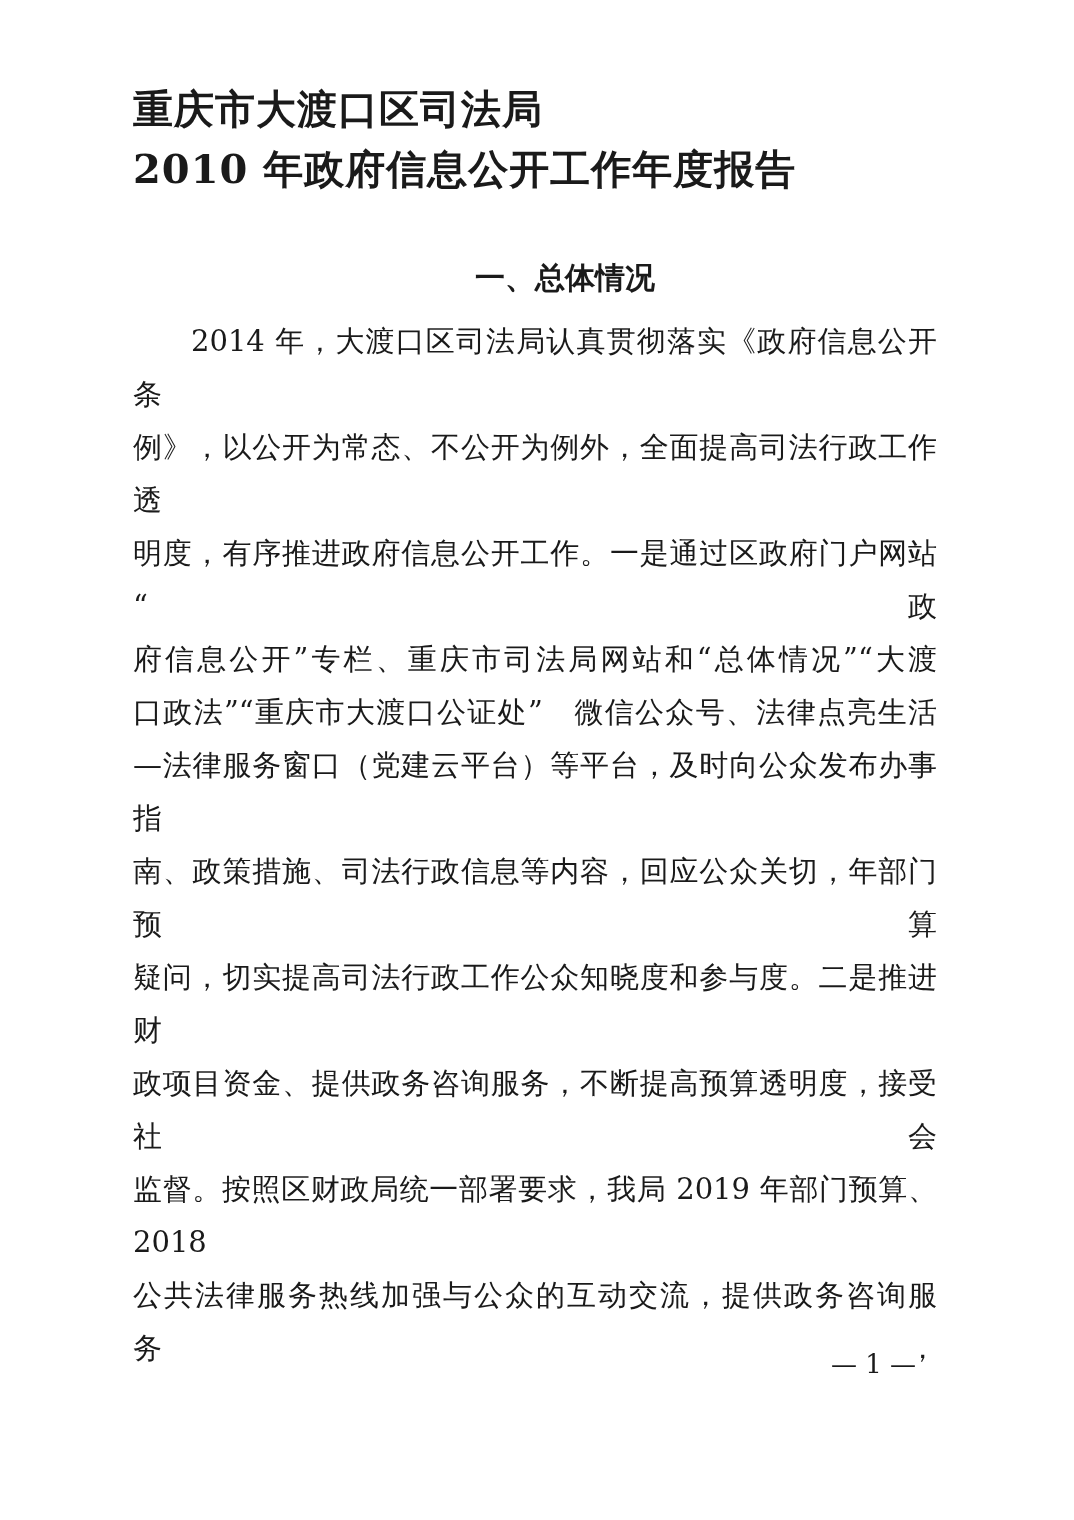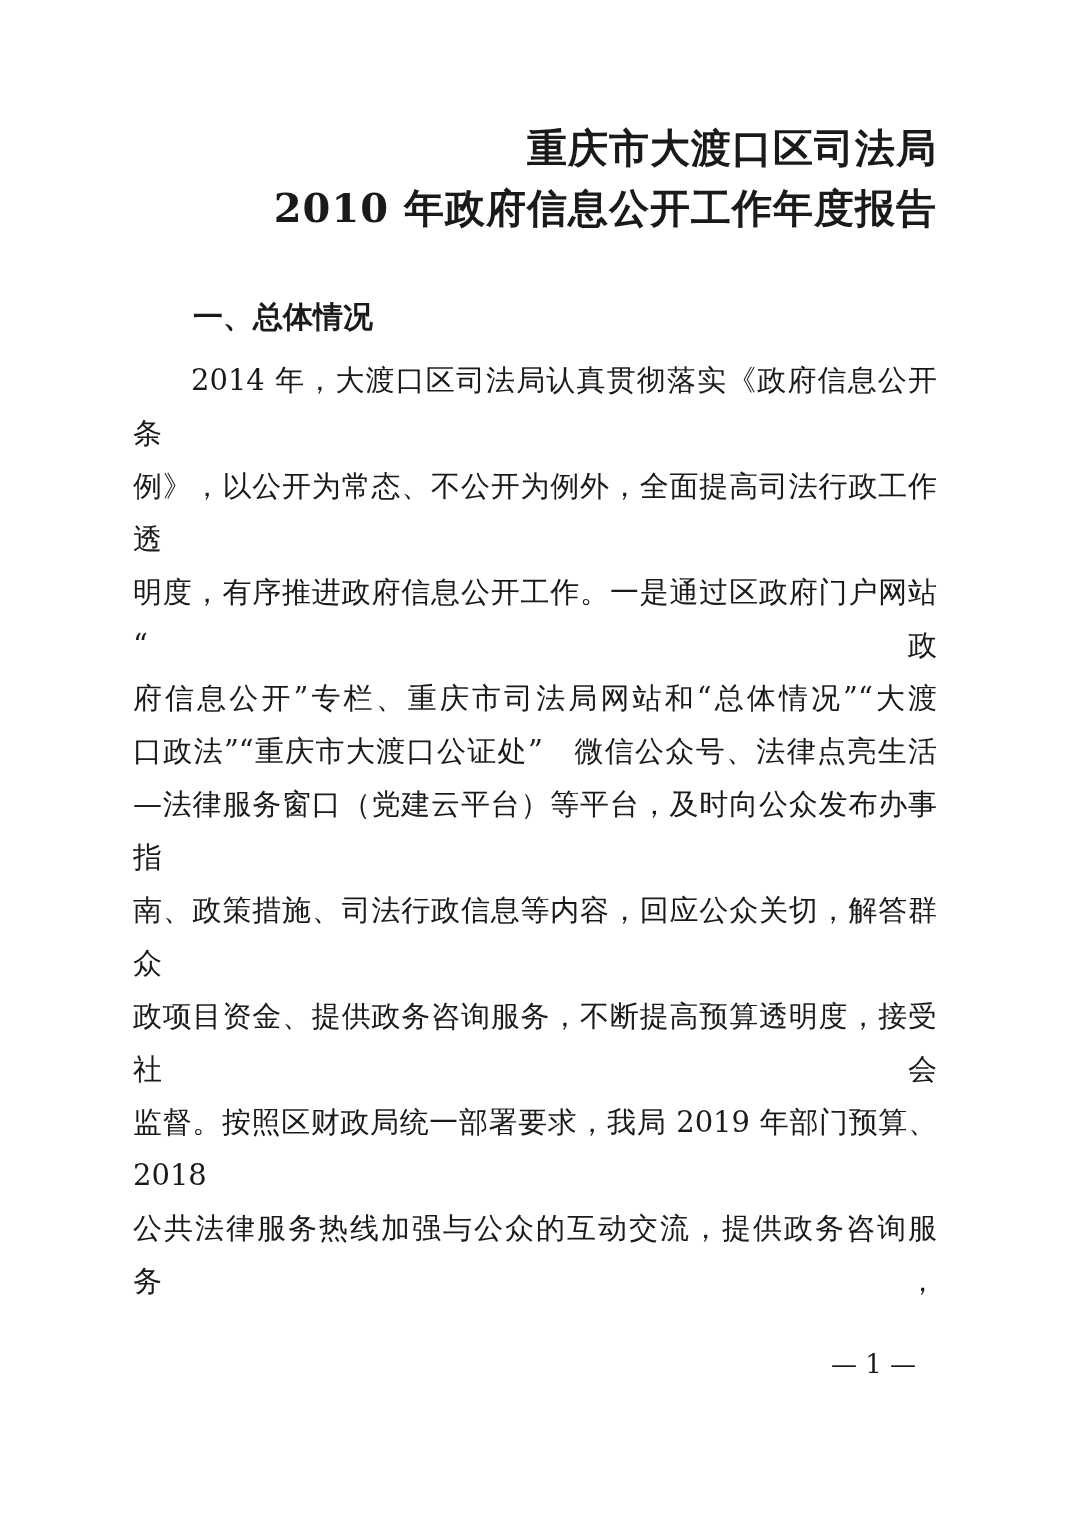--- a/index.html
+++ b/index.html
@@ -17,34 +17,35 @@
     font-family: "DejaVu Serif", "Liberation Serif", serif;
     color: #1a1a1a;
   }
   .content {
     position: absolute;
     left: 133px;
     right: 137px;
     top: 0;
   }
   .title-block {
-    padding-top: 118px;
-    text-align: right;
+    padding-top: 79px;
+    text-align: left;
     font-weight: bold;
     font-size: 40px;
     line-height: 60px;
     letter-spacing: 1px;
   }
   .section-heading {
     margin: 0;
     padding-left: 60px;
     font-family: "DejaVu Sans", "Liberation Sans", sans-serif;
     font-weight: bold;
     font-size: 30px;
     line-height: 38px;
+    text-align: center;
   }
   .heading-1 { margin-top: 60px; }
   .body-paragraph {
     margin-top: 18px;
     font-size: 29px;
   }
   .body-line {
     line-height: 53px;
     text-align: justify;
     text-align-last: justify;
@@ -77,21 +78,22 @@
 
     <div class="section-heading heading-1">一、总体情况</div>
 
     <div class="body-paragraph">
       <div class="body-line indent-first">2014 年，大渡口区司法局认真贯彻落实《政府信息公开条</div>
       <div class="body-line">例》，以公开为常态、不公开为例外，全面提高司法行政工作透</div>
       <div class="body-line">明度，有序推进政府信息公开工作。一是通过区政府门户网站“政</div>
       <div class="body-line">府信息公开”专栏、重庆市司法局网站和“总体情况”“大渡</div>
       <div class="body-line">口政法”“重庆市大渡口公证处”　微信公众号、法律点亮生活</div>
       <div class="body-line">—法律服务窗口（党建云平台）等平台，及时向公众发布办事指</div>
-      <div class="body-line">南、政策措施、司法行政信息等内容，回应公众关切，解答群众</div>
+      <div class="body-line">南、政策措施、司法行政信息等内容，回应公众关切，年部门预算</div>
+      <div class="body-line">疑问，切实提高司法行政工作公众知晓度和参与度。二是推进财</div>
       <div class="body-line">政项目资金、提供政务咨询服务，不断提高预算透明度，接受社会</div>
       <div class="body-line">监督。按照区财政局统一部署要求，我局 2019 年部门预算、2018</div>
       <div class="body-line">公共法律服务热线加强与公众的互动交流，提供政务咨询服务，</div>
 
     </div>
 
   </div>
 
   <div class="page-number">— 1 —</div>
 </div>

